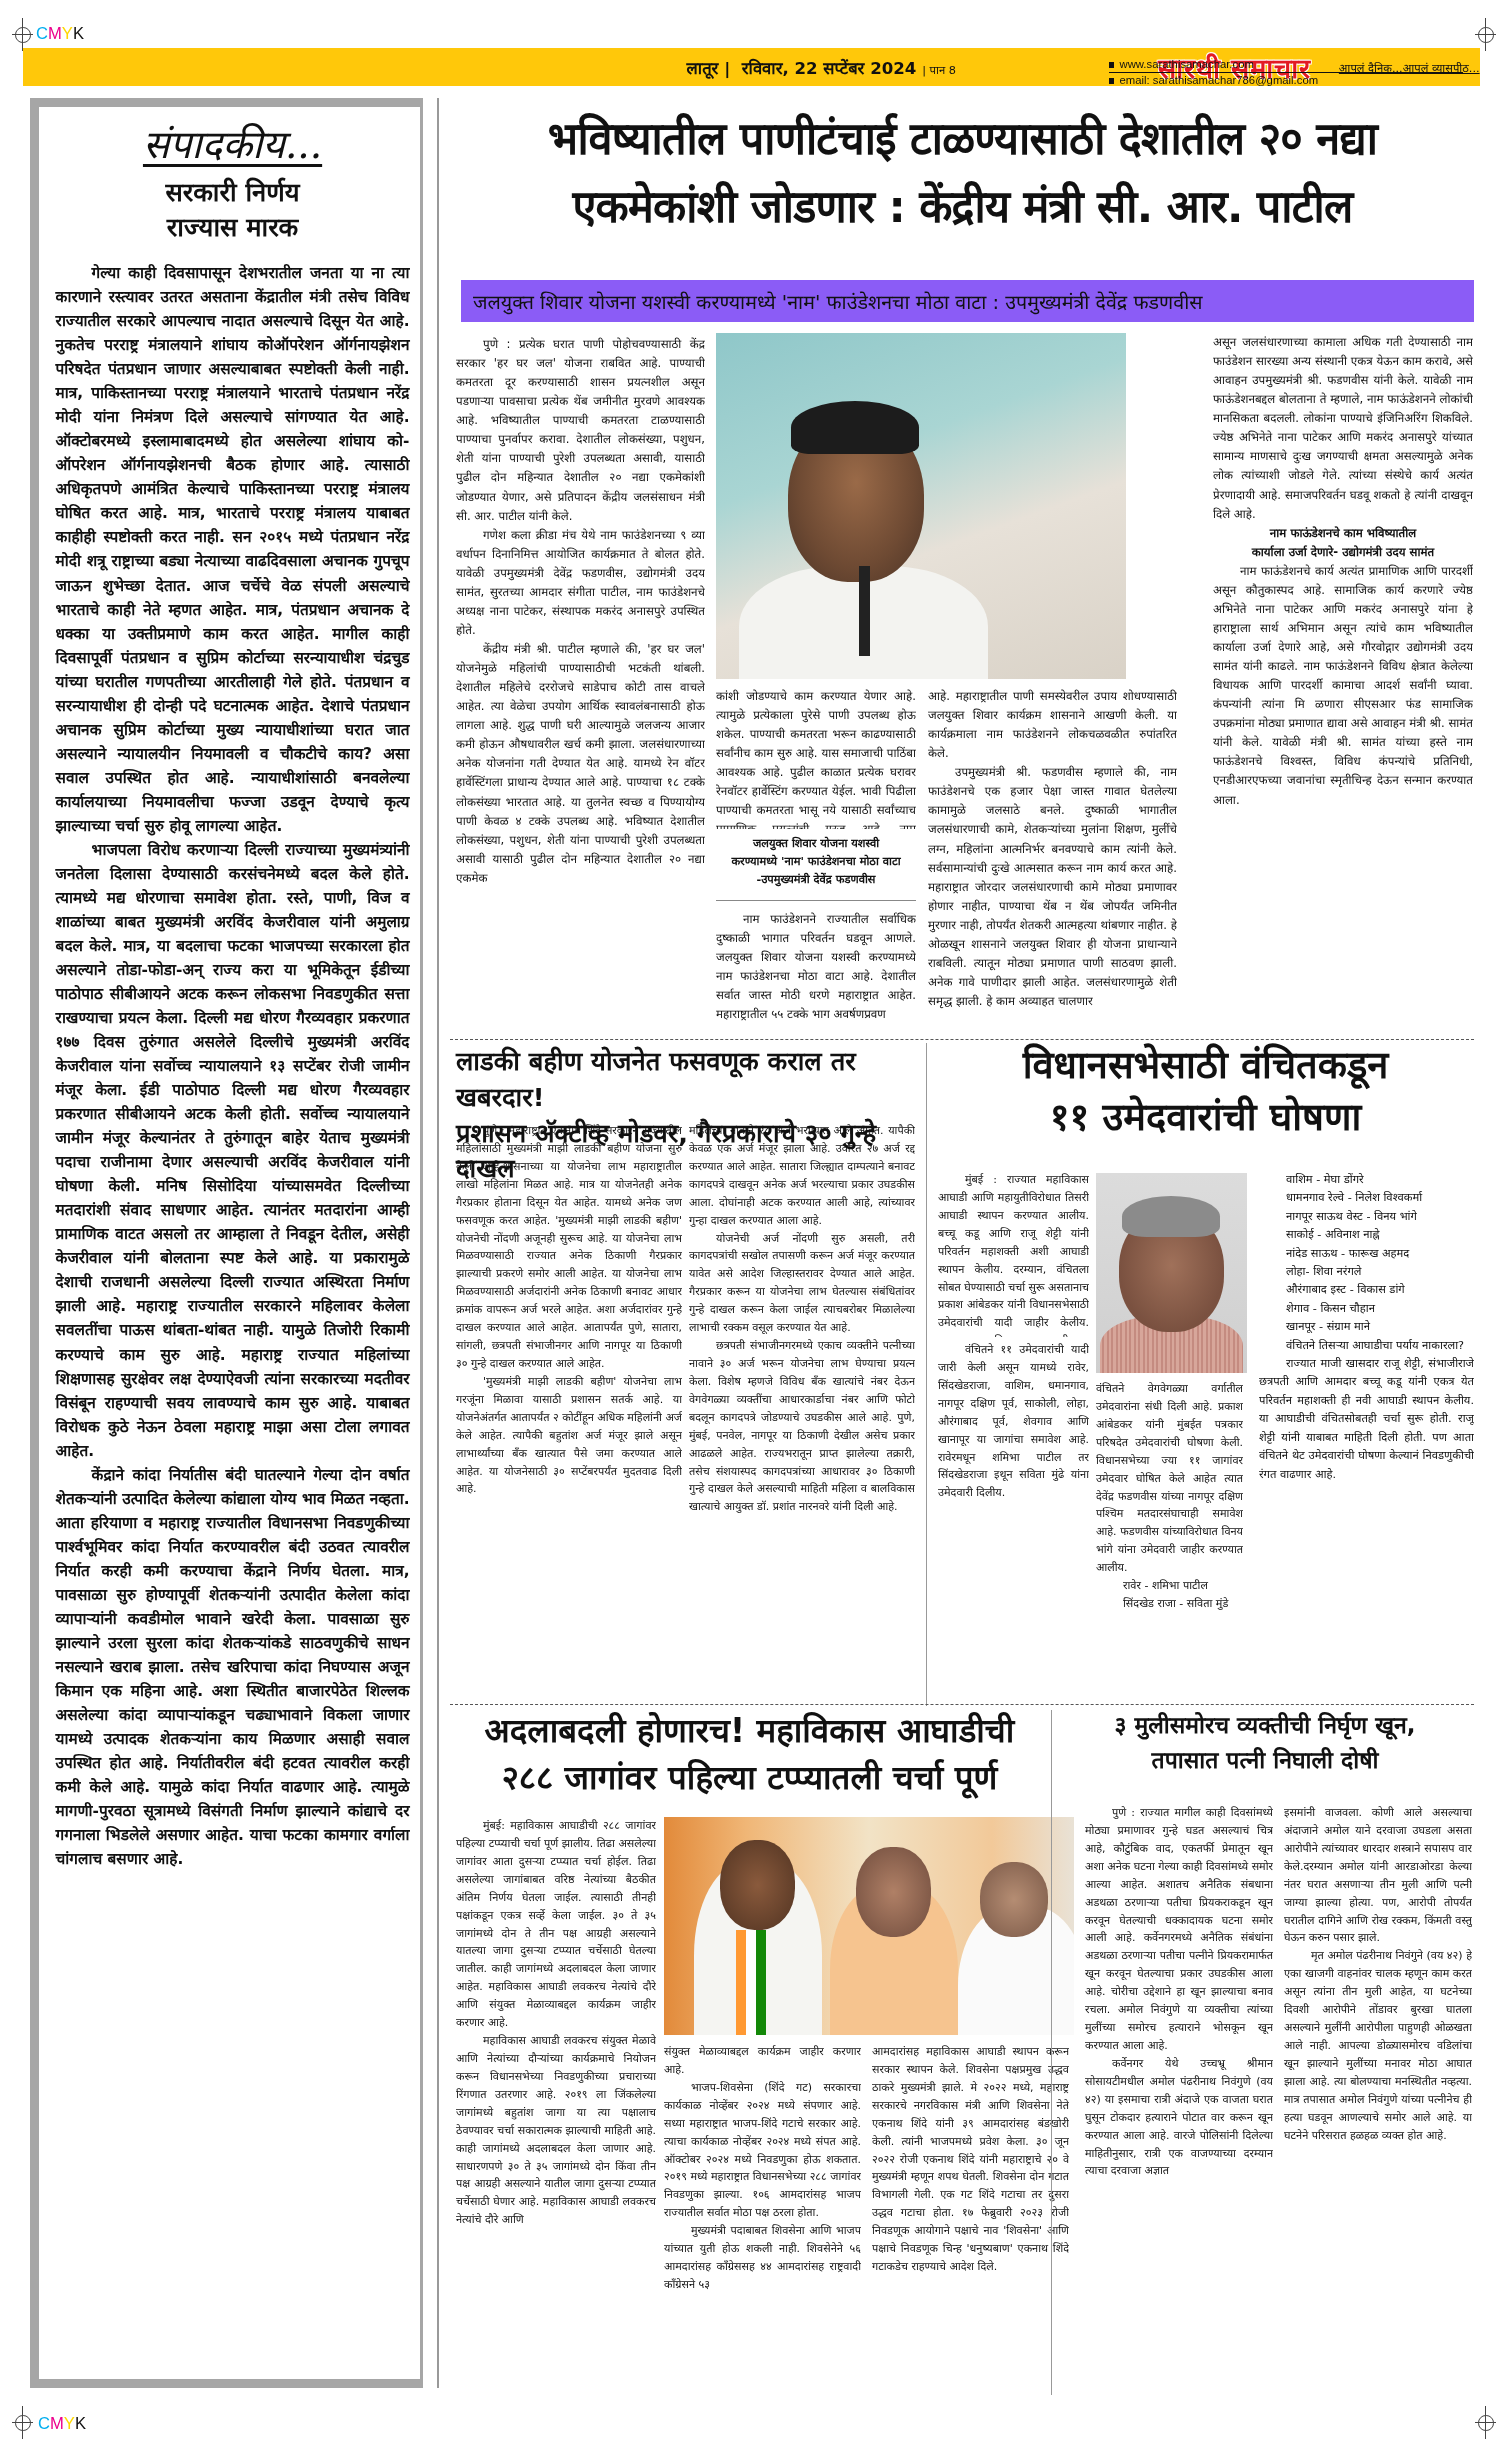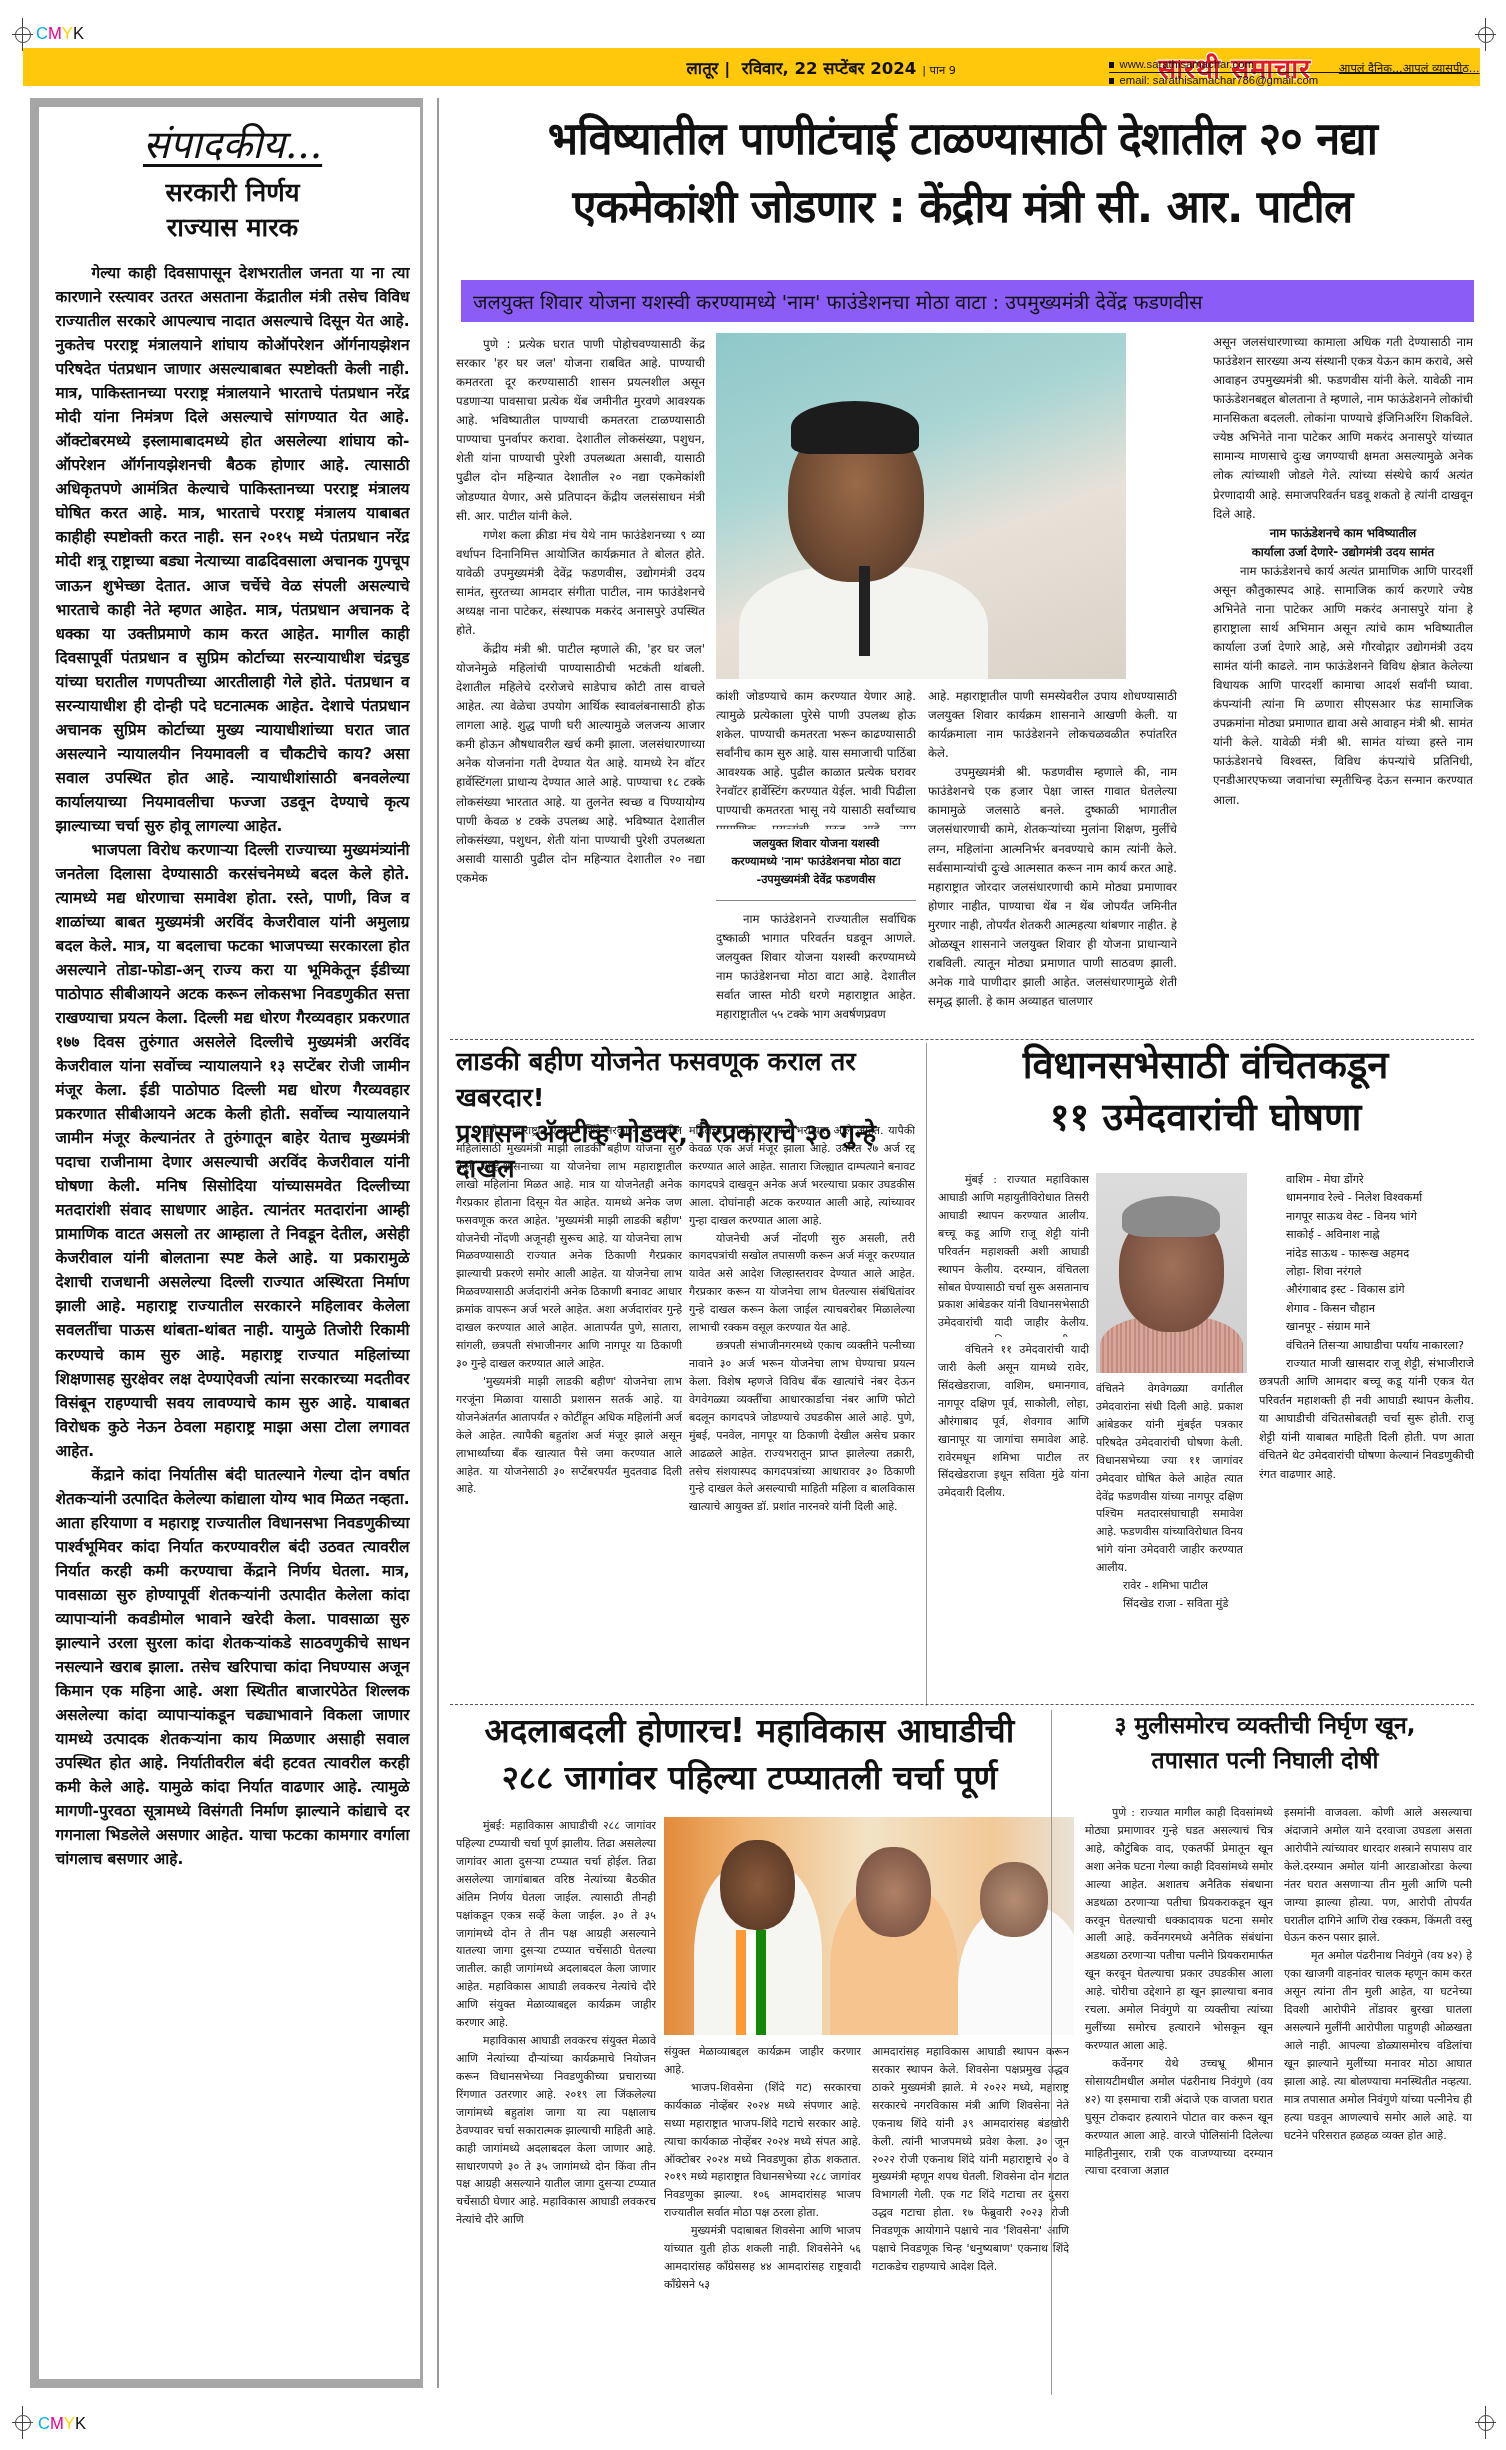--- a/index.html
+++ b/index.html
@@ -83,21 +83,21 @@
 <div class="reg-mark" style="left:1475px;top:18px;">
     <span class="h"></span>
   </div>
 
 <header class="masthead">
   <span class="brand">सारथी समाचार</span>
   <span class="tagline">आपलं दैनिक...आपलं व्यासपीठ...</span>
   <span class="dateline">
     <span>लातूर</span> |
     &nbsp;<span>रविवार, 22 सप्टेंबर 2024</span>
-    <span class="pg"> | <span>पान 9</span></span>
+    <span class="pg"> | <span>पान 8</span></span>
   </span>
   <div class="contact">
     <div class="web">www.sarathisamachar.com</div>
     <div>email: sarathisamachar786@gmail.com</div>
   </div>
 </header>
 
 <aside class="editorial">
   <div class="section-title">संपादकीय...</div>
   <div class="ed-title">

